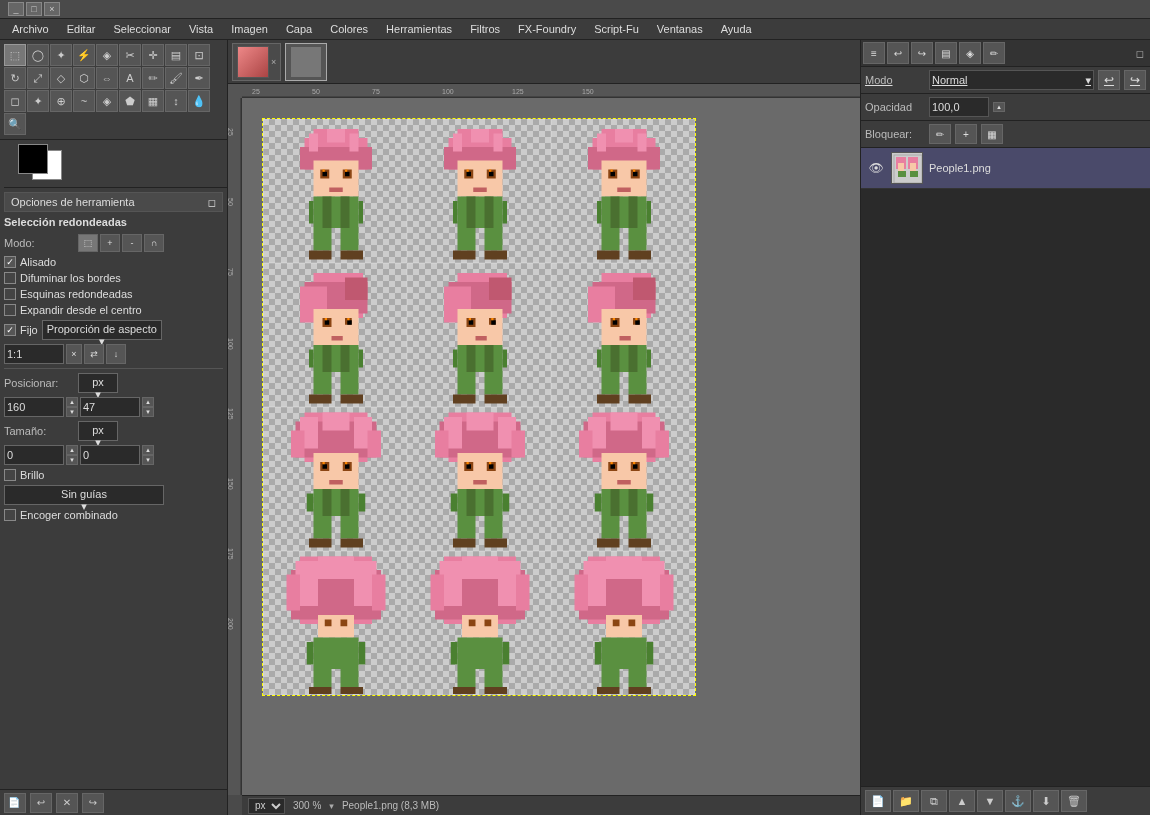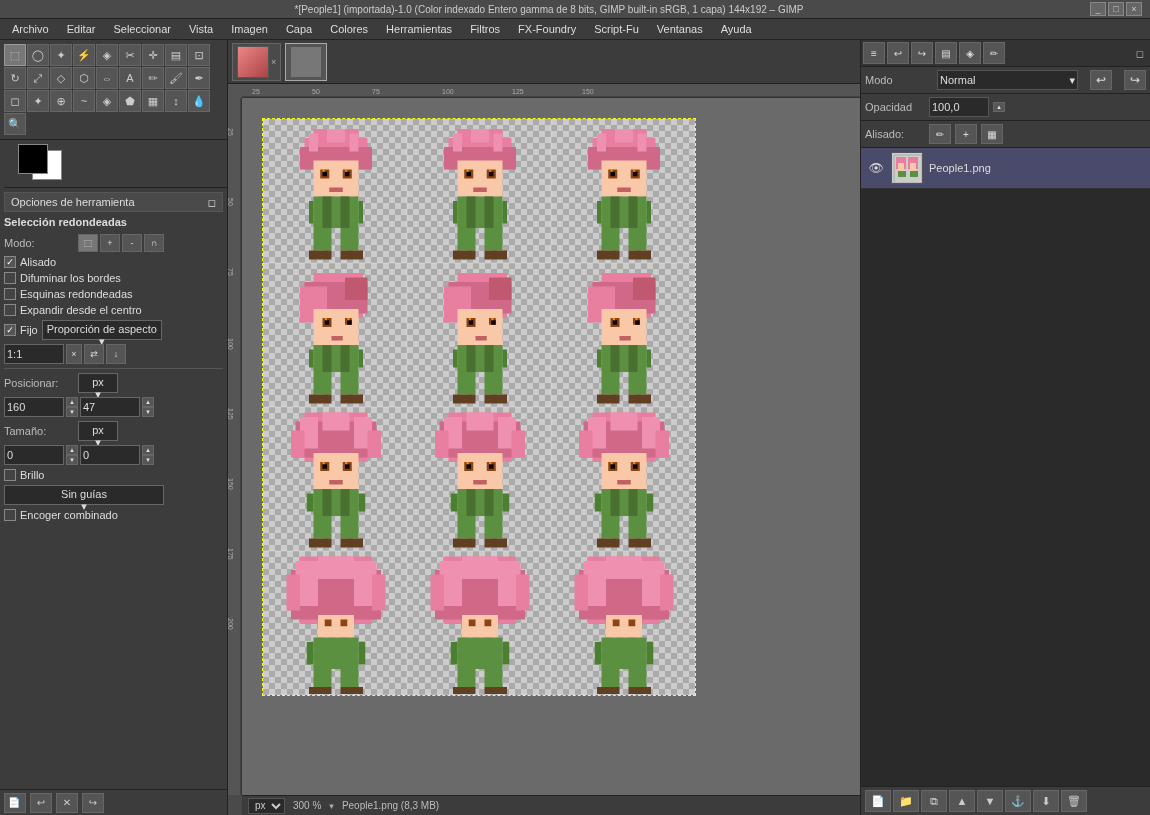--- a/index.html
+++ b/index.html
@@ -370,22 +370,23 @@
       margin-left: auto;
       width: 16px; height: 16px;
       display: flex; align-items: center; justify-content: center;
       cursor: pointer; font-size: 10px; color: #aaa;
     }
 
     #layers-options {
       display: flex;
       align-items: center;
       padding: 3px 4px;
-      gap: 12px;
+      gap: 4px;
       border-bottom: 1px solid #222;
+      text-decoration: underline;
     }
     .layers-label { color: #bbb; min-width: 60px; }
     .layers-select {
       background: #2a2a2a;
       border: 1px solid #555;
       color: #ddd;
       height: 20px;
       flex: 1;
       padding: 0 2px;
       display: flex; align-items: center; justify-content: space-between;
@@ -482,21 +483,20 @@
       background: #555;
       border: 1px solid #666;
       display: flex; align-items: center; justify-content: center;
       cursor: pointer; font-size: 10px; color: #ccc;
     }
   </style>
 </head>
 <body>
 
 <div id="titlebar">
-  <span style="font-size:10px; flex:1; text-align:center; overflow:hidden; white-space:nowrap; text-overflow:ellipsis;">*[People1] (importada)-1.0 (Color indexado Entero gamma de 8 bits, GIMP built-in sRGB, 1 capa) 144x192 – GIMP</span>
   <div style="display:flex;gap:2px;">
     <div class="title-btn">_</div>
     <div class="title-btn">□</div>
     <div class="title-btn">×</div>
   </div>
 </div>
 
 <div id="menubar">
   <span class="menu-item">Archivo</span>
   <span class="menu-item">Editar</span>
@@ -1094,21 +1094,21 @@
 
     <div class="layers-opacity-row">
       <span class="layers-label">Opacidad</span>
       <div class="opacity-input">
         <span>100,0</span>
       </div>
       <div style="width:12px;height:10px;background:#555;border:1px solid #666;display:flex;align-items:center;justify-content:center;font-size:7px;cursor:pointer;">▴</div>
     </div>
 
     <div class="lock-row">
-      <span class="layers-label">Alisado:</span>
+      <span class="layers-label">Bloquear:</span>
       <div class="lock-btn">✏</div>
       <div class="lock-btn">+</div>
       <div class="lock-btn">▦</div>
     </div>
 
     <div id="layers-list">
       <div class="layer-item active">
         <div class="layer-visibility">
           <span class="eye-icon">👁</span>
         </div>

